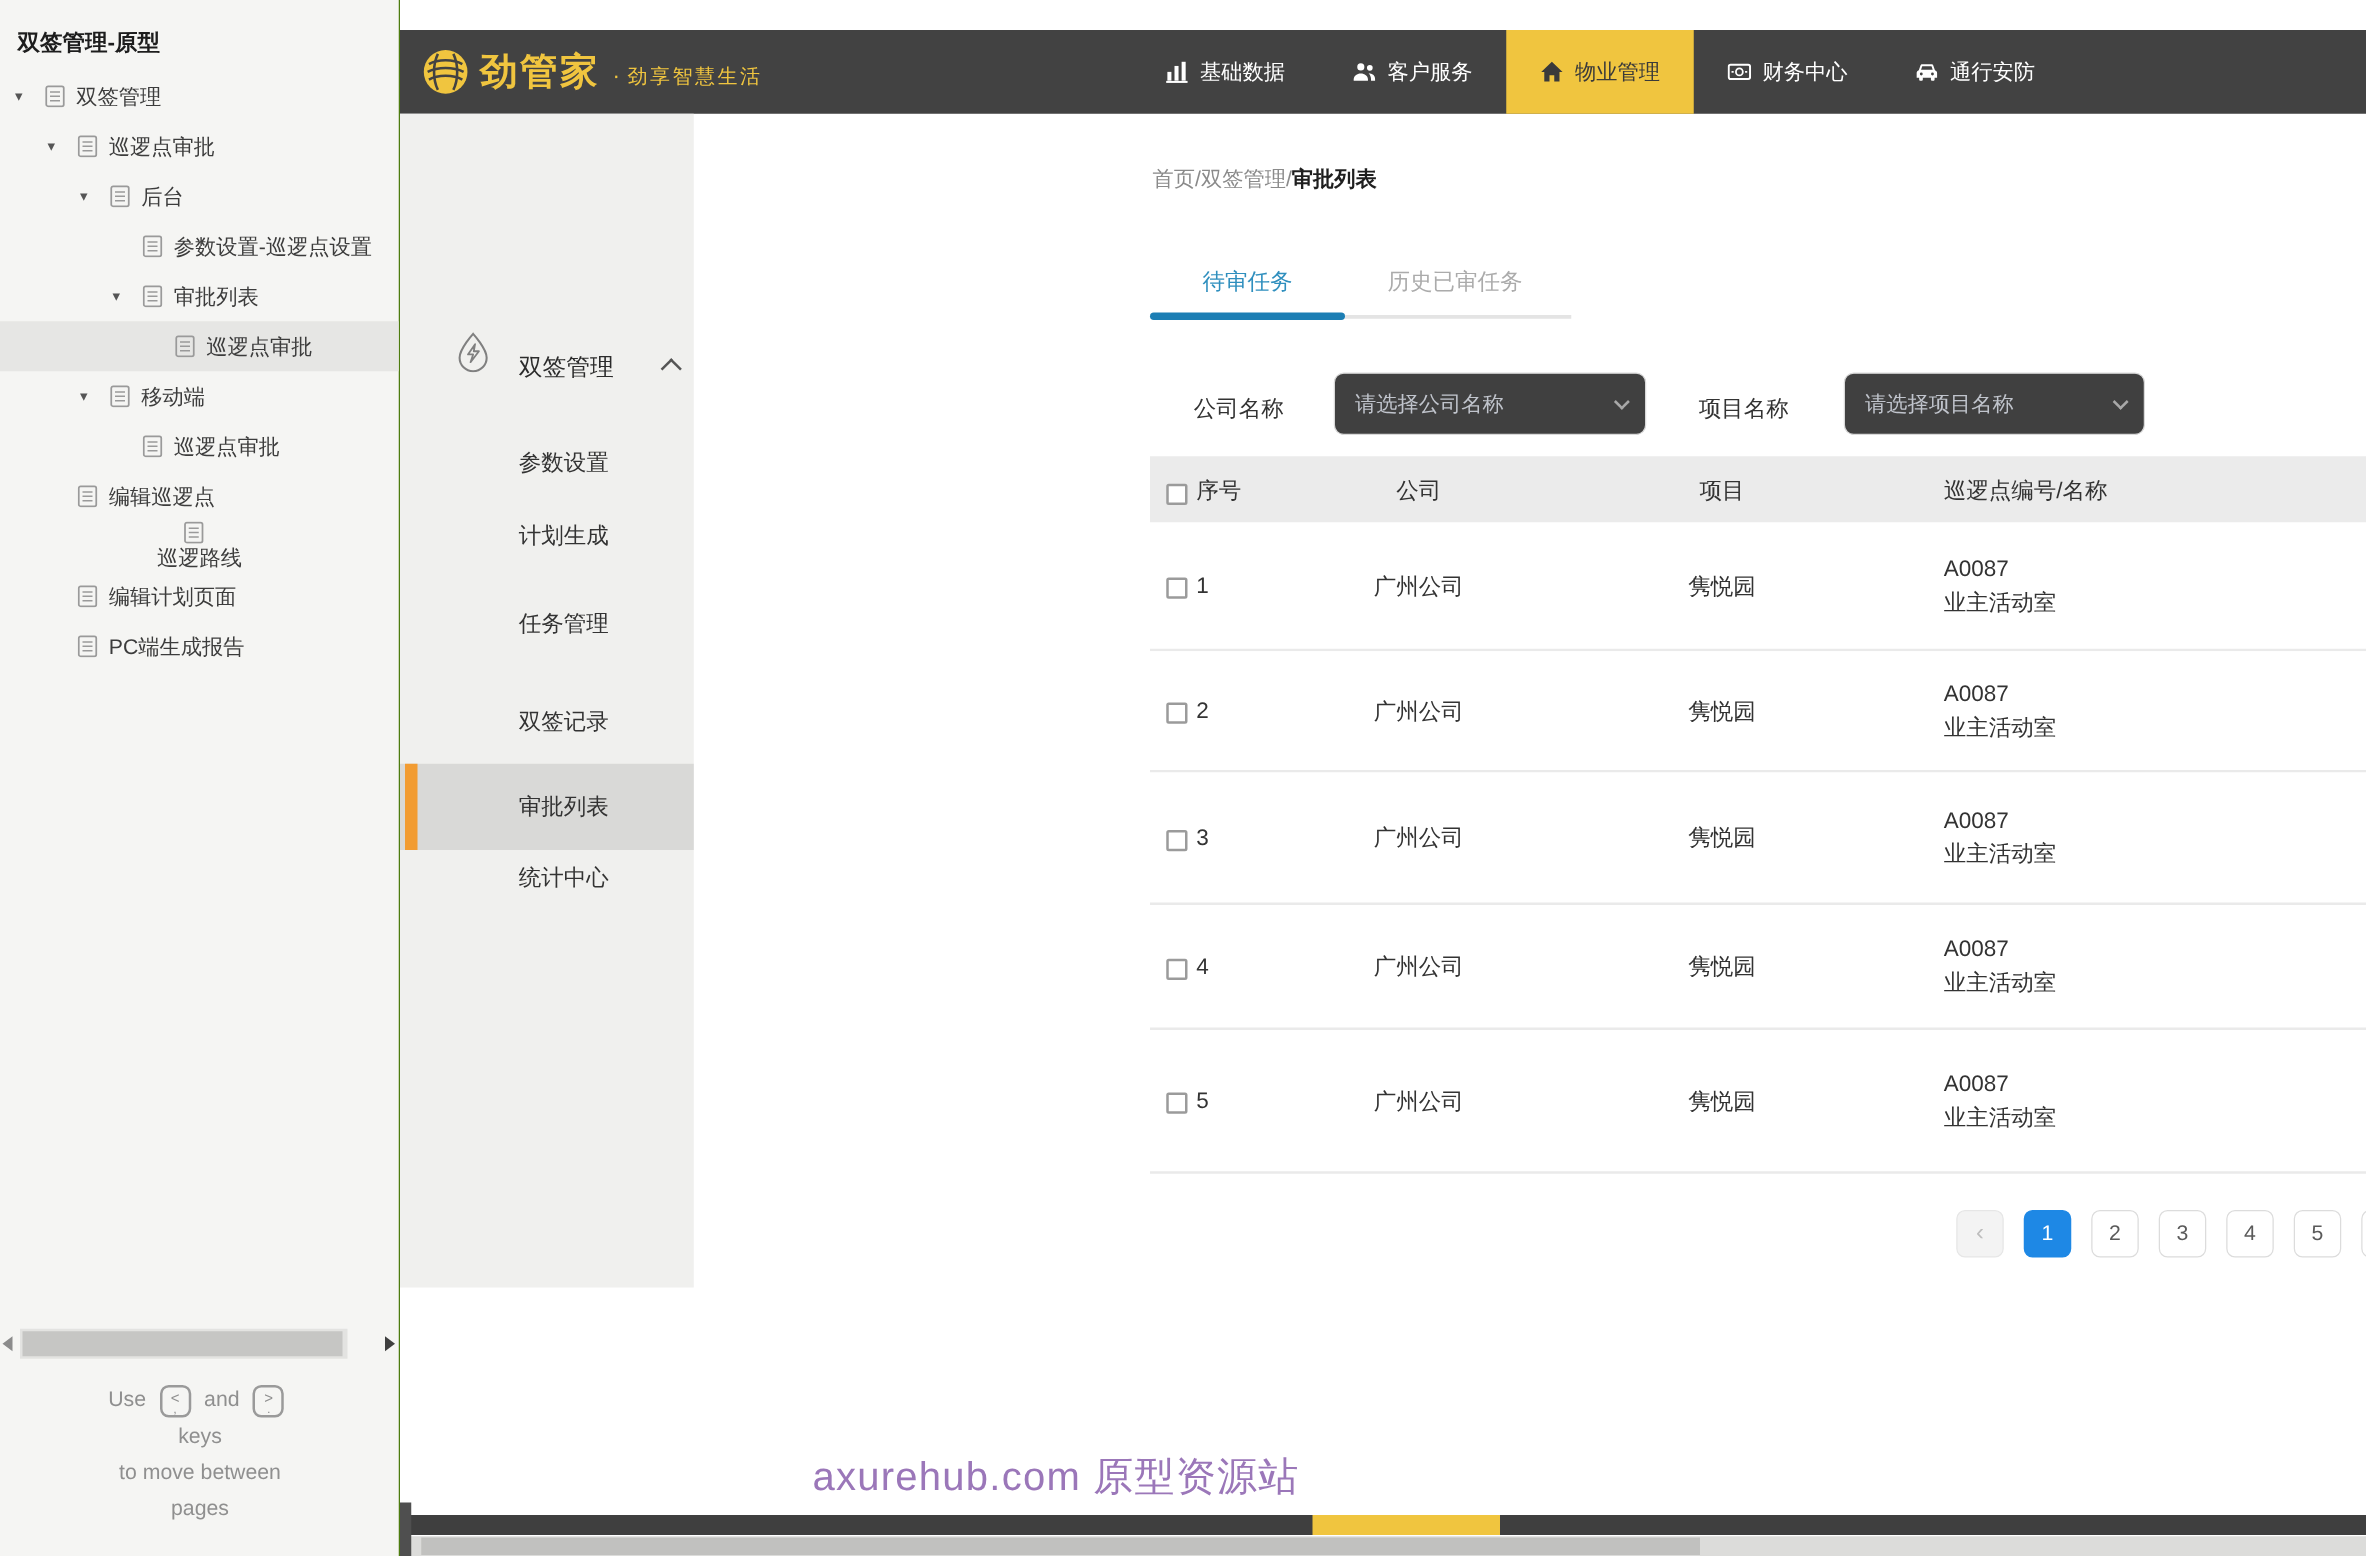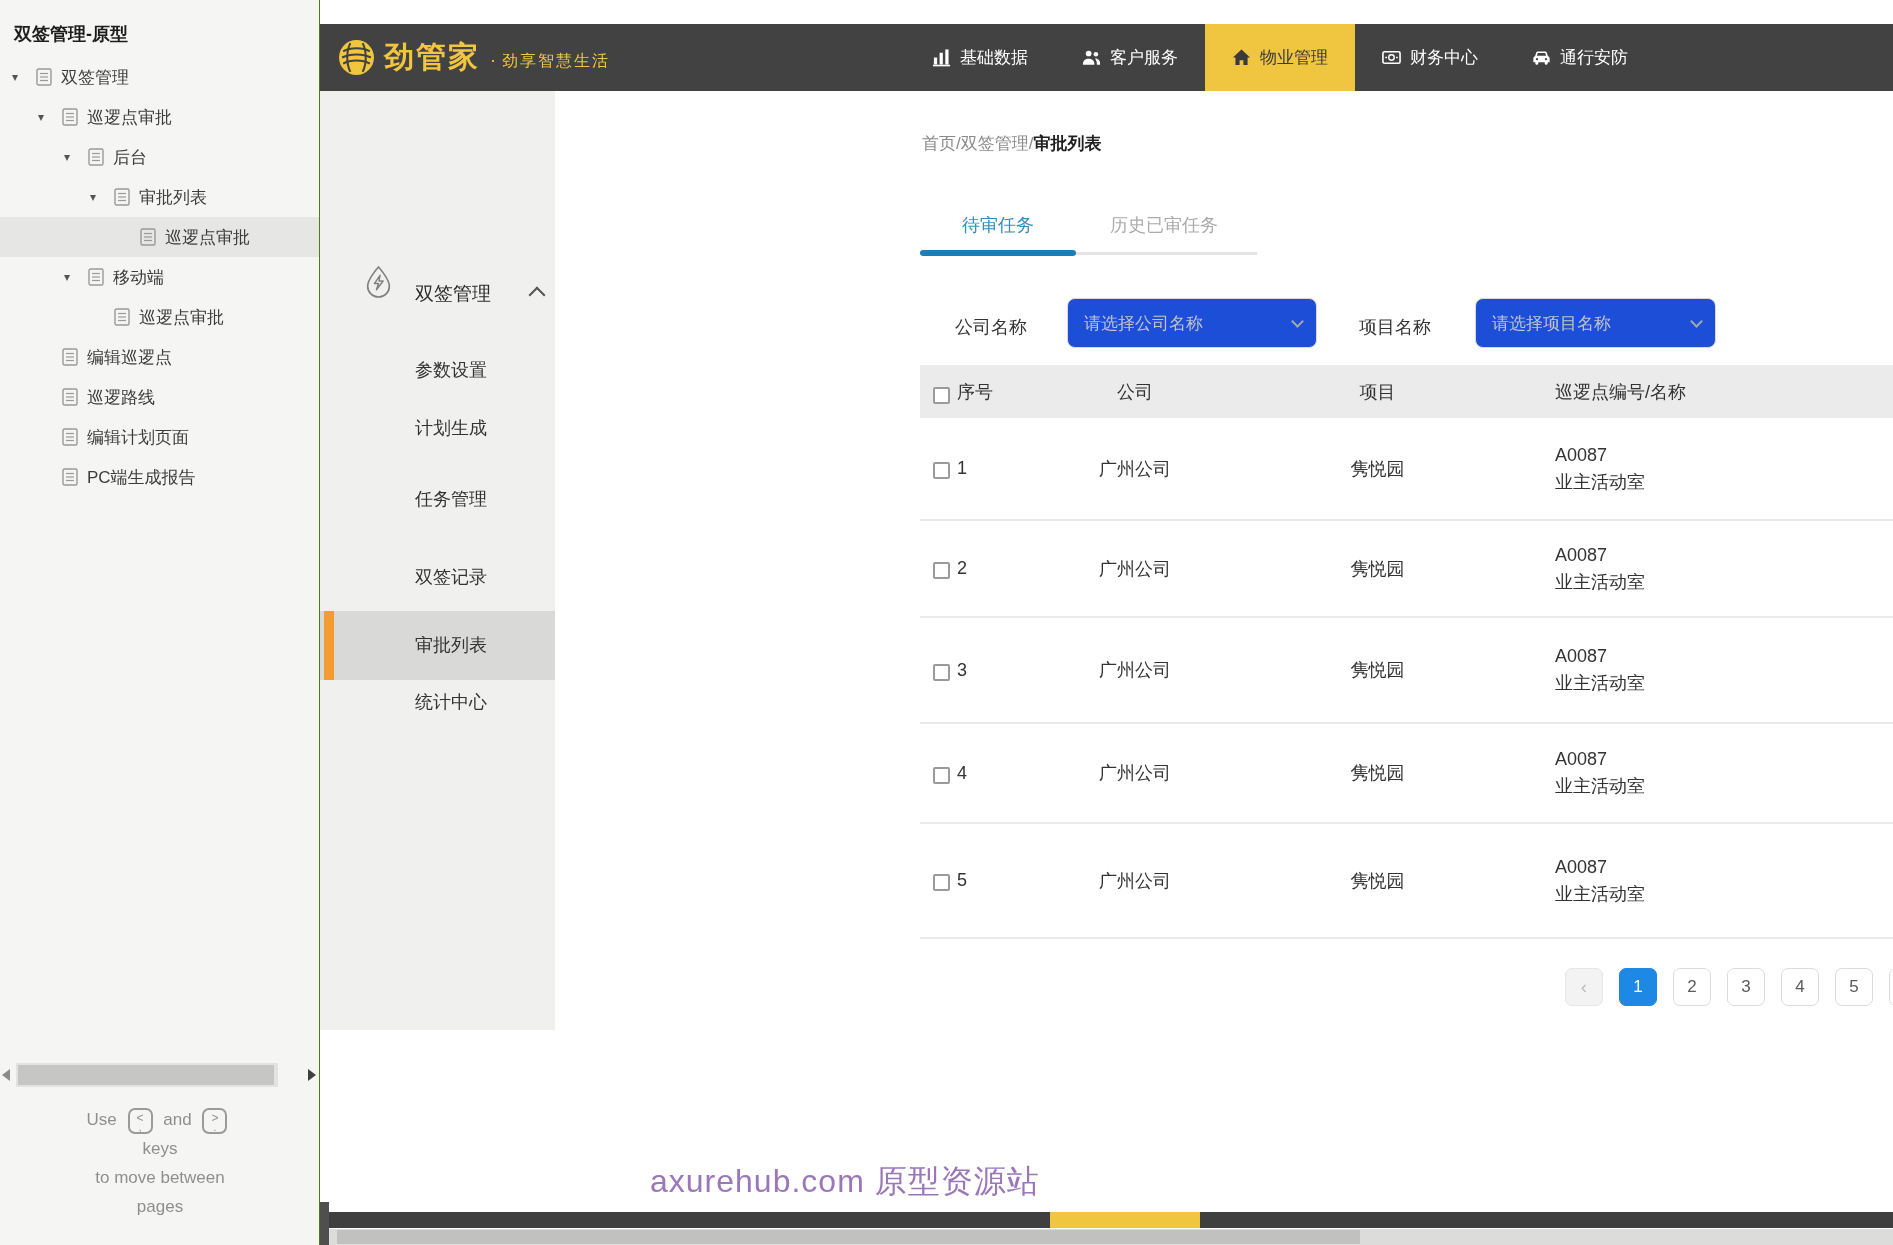--- a/index.html
+++ b/index.html
@@ -68,21 +68,21 @@
   .tab { position:absolute; top:213px; height:34px; text-align:center; font-size:18px; cursor:pointer; }
   .tab1 { left:600px; width:156px; color:var(--tab-blue,#2F8FBE); }
   .tab2 { left:771px; width:146px; color:#ababab; }
   .tab-underline { position:absolute; left:600px; top:250px; width:156px; height:6px;
                    background:var(--tab-underline,#1C7EB4); border-radius:3px; }
   .tab-track { position:absolute; left:756px; top:252px; width:181px; height:3px; background:#e4e4e4; }
 
   
   .filter-label { position:absolute; top:315px; font-size:18px; color:#333; }
   .fl-company { left:635px; } .fl-project { left:1039px; }
-  .select { position:absolute; top:298px; height:50px; background:#1d4ed8; border:1px solid #d9d9d9;
+  .select { position:absolute; top:298px; height:50px; background:#404040; border:1px solid #d9d9d9;
             border-radius:8px; display:flex; align-items:center; padding:0 14px 0 16px; cursor:pointer; }
   .sel-company { left:747px; width:250px; } .sel-project { left:1155px; width:241px; }
   .select .ph { font-size:17px; color:#c0c4cc; flex:1; white-space:nowrap; overflow:hidden; }
   .sel-chev { width:9px; height:9px; border-right:2px solid #a8a8a8; border-bottom:2px solid #a8a8a8;
               transform:rotate(45deg); margin-top:-4px; flex:0 0 auto; }
 
   
   .table { position:absolute; left:600px; top:365px; width:1293px; }
   .th { display:flex; align-items:center; height:53px; background:#ebebeb; }
   .tr { display:flex; align-items:center; border-bottom:2px solid #eaeaea; background:#fff; }
@@ -147,20 +147,30 @@
           <span class="tree-arrow">▾</span>
           <span class="doc-icon"><svg viewBox="0 0 17 18" width="17" height="18">
               <rect x="1" y="1" width="14" height="16" rx="1.5" fill="none" stroke="#9a9a9a" stroke-width="1.4"></rect>
               <line x1="4" y1="5.5" x2="12" y2="5.5" stroke="#9a9a9a" stroke-width="1.2"></line>
               <line x1="4" y1="9" x2="12" y2="9" stroke="#9a9a9a" stroke-width="1.2"></line>
               <line x1="4" y1="12.5" x2="12" y2="12.5" stroke="#9a9a9a" stroke-width="1.2"></line>
             </svg></span>
           <span class="tree-label">后台</span>
         </div>
         <div class="tree-row" style="padding-left: 88px;">
+          <span class="tree-arrow"></span>
+          <span class="doc-icon"><svg viewBox="0 0 17 18" width="17" height="18">
+              <rect x="1" y="1" width="14" height="16" rx="1.5" fill="none" stroke="#9a9a9a" stroke-width="1.4"></rect>
+              <line x1="4" y1="5.5" x2="12" y2="5.5" stroke="#9a9a9a" stroke-width="1.2"></line>
+              <line x1="4" y1="9" x2="12" y2="9" stroke="#9a9a9a" stroke-width="1.2"></line>
+              <line x1="4" y1="12.5" x2="12" y2="12.5" stroke="#9a9a9a" stroke-width="1.2"></line>
+            </svg></span>
+          <span class="tree-label">参数设置-巡逻点设置</span>
+        </div>
+        <div class="tree-row" style="padding-left: 88px;">
           <span class="tree-arrow">▾</span>
           <span class="doc-icon"><svg viewBox="0 0 17 18" width="17" height="18">
               <rect x="1" y="1" width="14" height="16" rx="1.5" fill="none" stroke="#9a9a9a" stroke-width="1.4"></rect>
               <line x1="4" y1="5.5" x2="12" y2="5.5" stroke="#9a9a9a" stroke-width="1.2"></line>
               <line x1="4" y1="9" x2="12" y2="9" stroke="#9a9a9a" stroke-width="1.2"></line>
               <line x1="4" y1="12.5" x2="12" y2="12.5" stroke="#9a9a9a" stroke-width="1.2"></line>
             </svg></span>
           <span class="tree-label">审批列表</span>
         </div>
         <div class="tree-row selected" style="padding-left: 114px;">
@@ -196,21 +206,21 @@
         <div class="tree-row" style="padding-left: 36px;">
           <span class="tree-arrow"></span>
           <span class="doc-icon"><svg viewBox="0 0 17 18" width="17" height="18">
               <rect x="1" y="1" width="14" height="16" rx="1.5" fill="none" stroke="#9a9a9a" stroke-width="1.4"></rect>
               <line x1="4" y1="5.5" x2="12" y2="5.5" stroke="#9a9a9a" stroke-width="1.2"></line>
               <line x1="4" y1="9" x2="12" y2="9" stroke="#9a9a9a" stroke-width="1.2"></line>
               <line x1="4" y1="12.5" x2="12" y2="12.5" stroke="#9a9a9a" stroke-width="1.2"></line>
             </svg></span>
           <span class="tree-label">编辑巡逻点</span>
         </div>
-        <div class="tree-row" style="padding-left: 36px;">
+        <div class="tree-row" style=" flex-direction: column;">
           <span class="tree-arrow"></span>
           <span class="doc-icon"><svg viewBox="0 0 17 18" width="17" height="18">
               <rect x="1" y="1" width="14" height="16" rx="1.5" fill="none" stroke="#9a9a9a" stroke-width="1.4"></rect>
               <line x1="4" y1="5.5" x2="12" y2="5.5" stroke="#9a9a9a" stroke-width="1.2"></line>
               <line x1="4" y1="9" x2="12" y2="9" stroke="#9a9a9a" stroke-width="1.2"></line>
               <line x1="4" y1="12.5" x2="12" y2="12.5" stroke="#9a9a9a" stroke-width="1.2"></line>
             </svg></span>
           <span class="tree-label">巡逻路线</span>
         </div>
         <div class="tree-row" style="padding-left: 36px;">

